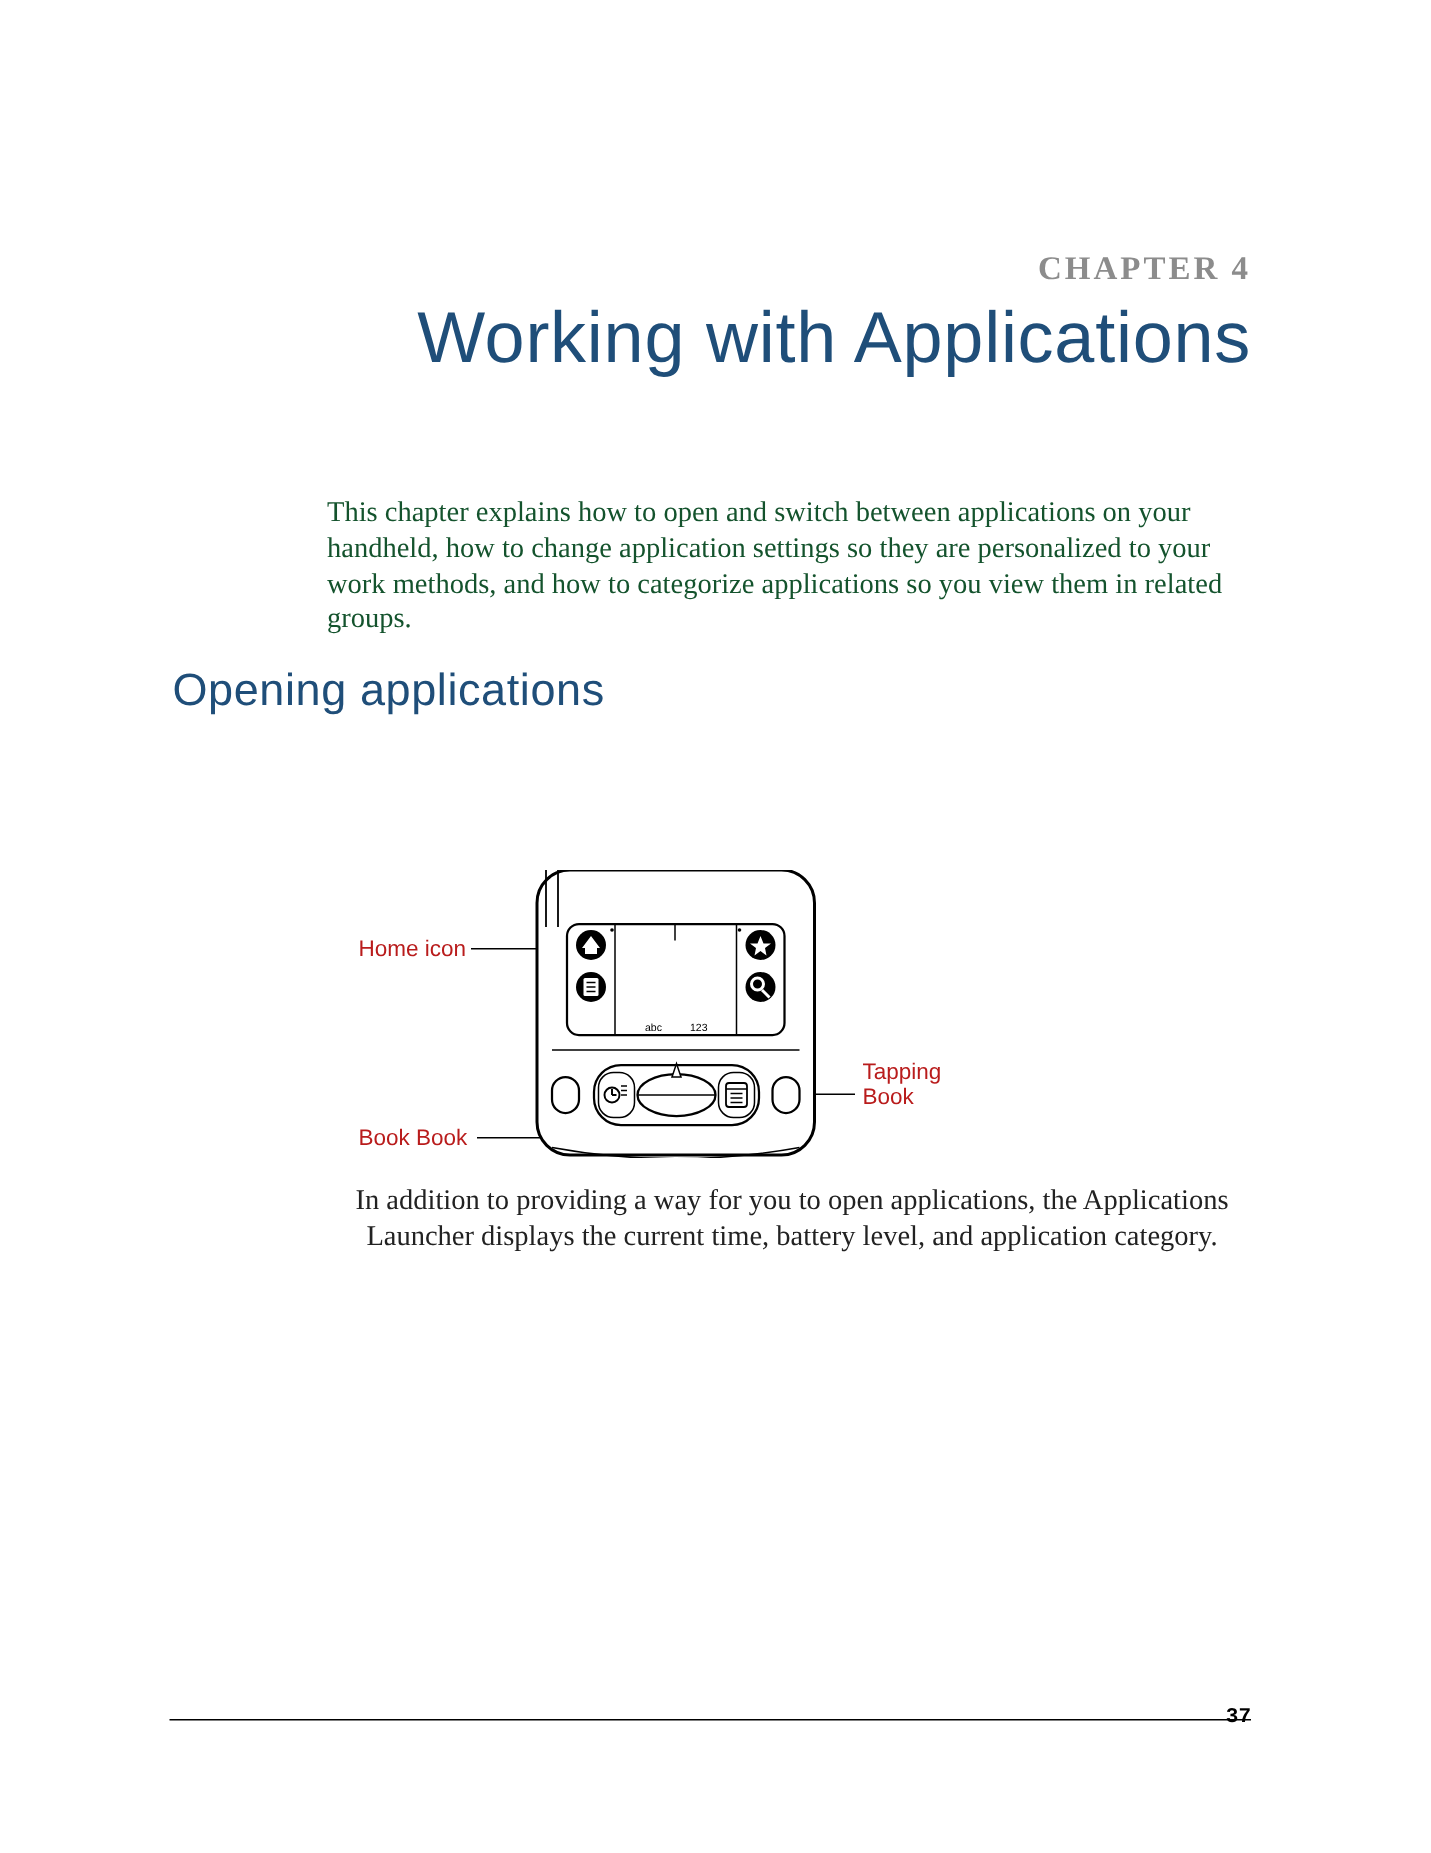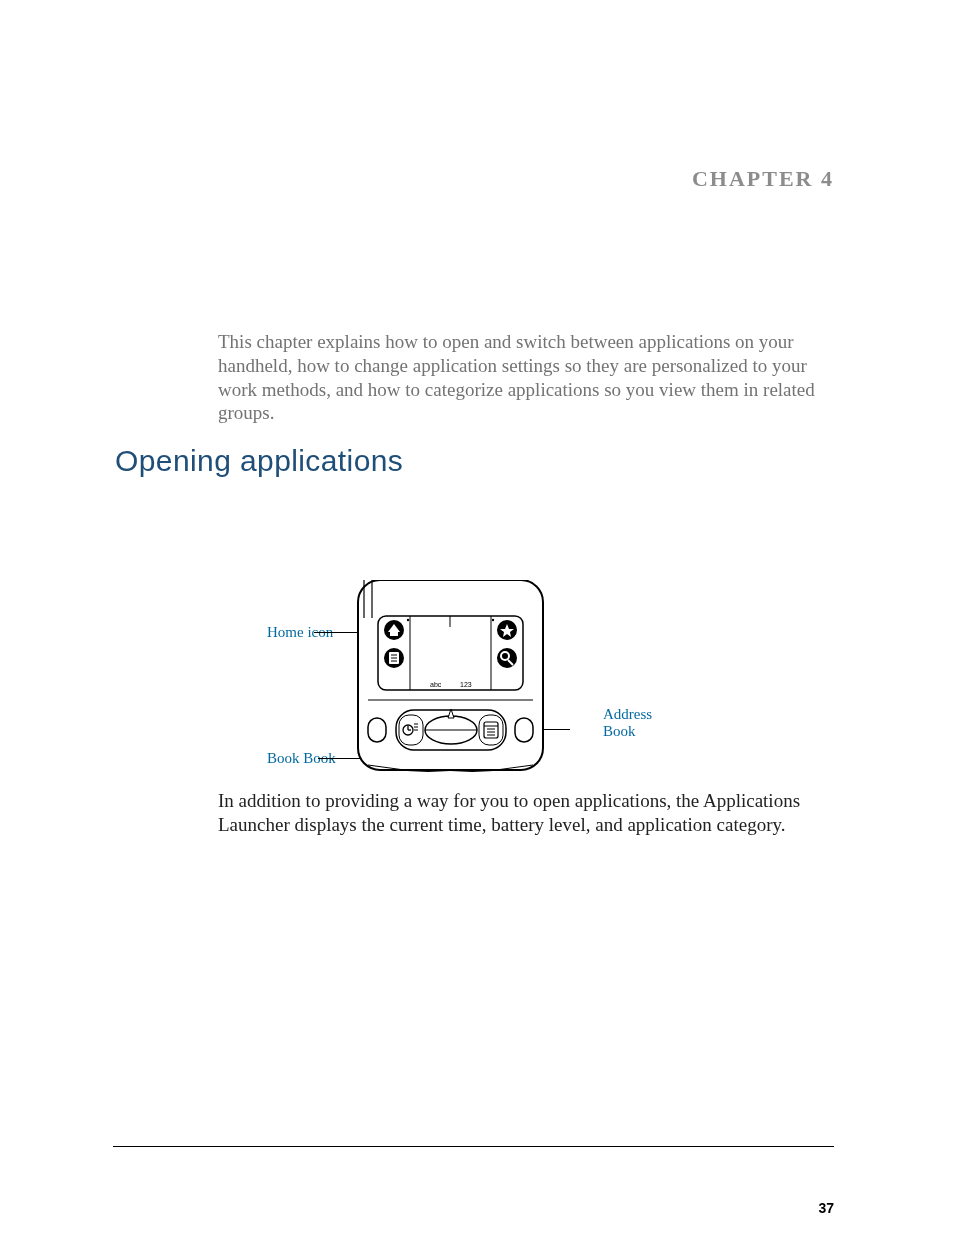--- a/index.html
+++ b/index.html
@@ -37,21 +37,21 @@
     color: #1f4e79;
     letter-spacing: 0.5px;
   }
   .intro-para {
     position: absolute;
     top: 330px;
     left: 218px;
     width: 620px;
     font-size: 19px;
     line-height: 1.25;
-    color: #737373;
+    color: #14532d;
   }
   .section-heading {
     position: absolute;
     top: 444px;
     left: 115px;
     font-family: "Arial Narrow", Arial, Helvetica, sans-serif;
     font-stretch: condensed;
     font-weight: 400;
     font-size: 30px;
     color: #1f4e79;
@@ -67,36 +67,36 @@
     color: #222;
   }
   .closing-para {
     position: absolute;
     top: 789px;
     left: 218px;
     width: 620px;
     font-size: 19px;
     line-height: 1.25;
     color: #222;
+    text-align: center;
   }
   .diagram-area {
     position: absolute;
     top: 580px;
     left: 218px;
     width: 620px;
     height: 195px;
   }
   .callout {
     position: absolute;
-    font-family: Liberation Serif, serif;
+    font-family: Liberation Sans, sans-serif;
     font-size: 15px;
-    color: #0369a1;
+    color: #b91c1c;
     white-space: nowrap;
     line-height: 1.15;
-    margin-left: 28px;
   }
   .callout.home    { top: 44px; left: 21px; }
   .callout.datebook{ top: 170px; left: 21px; }
   .callout.address { top: 126px; left: 357px; width: 70px; white-space: normal; }
   .leader {
     position: absolute;
     height: 0;
     border-top: 1px solid #000;
   }
   .leader.home     { top: 52px; left: 96px; width: 63px; }
@@ -111,43 +111,44 @@
   }
   .footer-rule {
     position: absolute;
     left: 113px;
     right: 120px;
     top: 1146px;
     border-top: 1.5px solid #000;
   }
   .page-number {
     position: absolute;
-    top: 1200px;
-    right: 120px;
-    font-family: Liberation Sans, sans-serif;
+    top: 1137px;
+    right: 120px;
+    font-family: Liberation Mono, monospace;
     font-weight: 700;
     font-size: 14px;
     color: #000;
   }
 </style>
 </head>
 <body>
 
 <div class="page">
 
   <div class="chapter-label">CHAPTER 4</div>
+  <div class="chapter-title">Working with Applications</div>
 
   <div class="intro-para">This chapter explains how to open and switch between applications on your handheld, how to change application settings so they are personalized to your work methods, and how to categorize applications so you view them in related groups.</div>
 
   <div class="section-heading">Opening applications</div>
 
   <div class="diagram-area">
     <div class="callout home">Home icon</div>
     <div class="callout datebook">Book Book</div>
-    <div class="callout address">Address Book</div>
+    <div class="callout address">Tapping Book</div>
 
     <div class="leader home"></div>
     <div class="leader datebook"></div>
     <div class="leader address"></div>
 
     <svg class="device" viewBox="0 0 205 192">
 
       <rect x="10" y="0" width="185" height="190" rx="22" ry="22" fill="#fff" stroke="#000" stroke-width="2"></rect>
 
       <line x1="16" y1="0" x2="16" y2="38" stroke="#000" stroke-width="1.2"></line>

